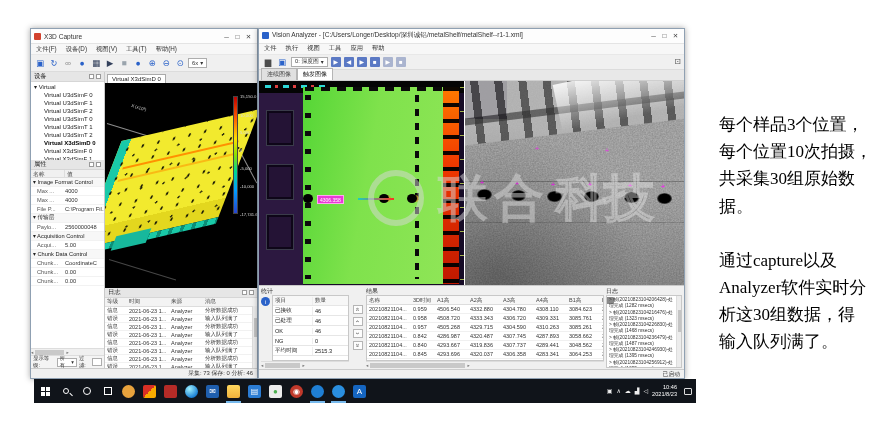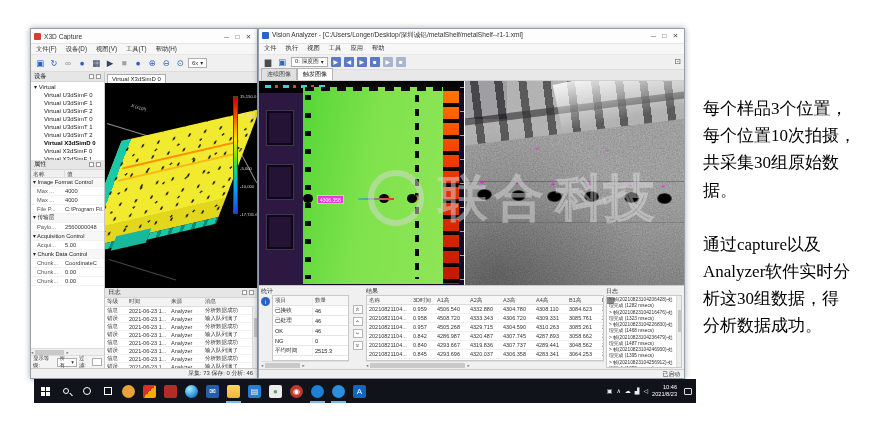--- a/index.html
+++ b/index.html
@@ -160,21 +160,21 @@
   .ringo{width:8px;height:8px;border:1.3px solid #fff;border-radius:50%;}
   .tview{width:8px;height:8px;border:1.2px solid #fff;}
   .tray{margin-left:auto;display:flex;align-items:center;gap:4px;padding-right:4px;color:#eee;}
   .tray .tico{font-size:6px;line-height:1;}
   .clock{text-align:right;font-size:5.6px;line-height:1.2;color:#fff;}
   .notif{width:8px;height:7px;border:1px solid #ddd;border-radius:1px;margin-left:3px;}
 
   
   #annotation{position:absolute;left:703px;top:95px;width:193px;color:#000;
     font-family:"Liberation Serif","DejaVu Serif",serif;font-size:17px;line-height:1.6;}
-  #annotation p{margin:0;white-space:pre-line;}
+  #annotation p{margin:16px;white-space:pre-line;}
   #annotation p + p{margin-top:27px;}
 </style>
 </head>
 <body>
 
 <div id="canvas">
 
   <div id="xwin" class="win">
     <div class="tbar">
       <span class="appico"></span>
@@ -714,16 +714,16 @@
   </div>
 
   <div id="annotation">
     <p>每个样品3个位置，
 每个位置10次拍摄，
 共采集30组原始数
 据。</p>
     <p>通过capture以及
 Analyzer软件实时分
 析这30组数据，得
-分析数据成功。</p>
+输入队列满了。</p>
   </div>
 
 </div>
 
 </body></html>

